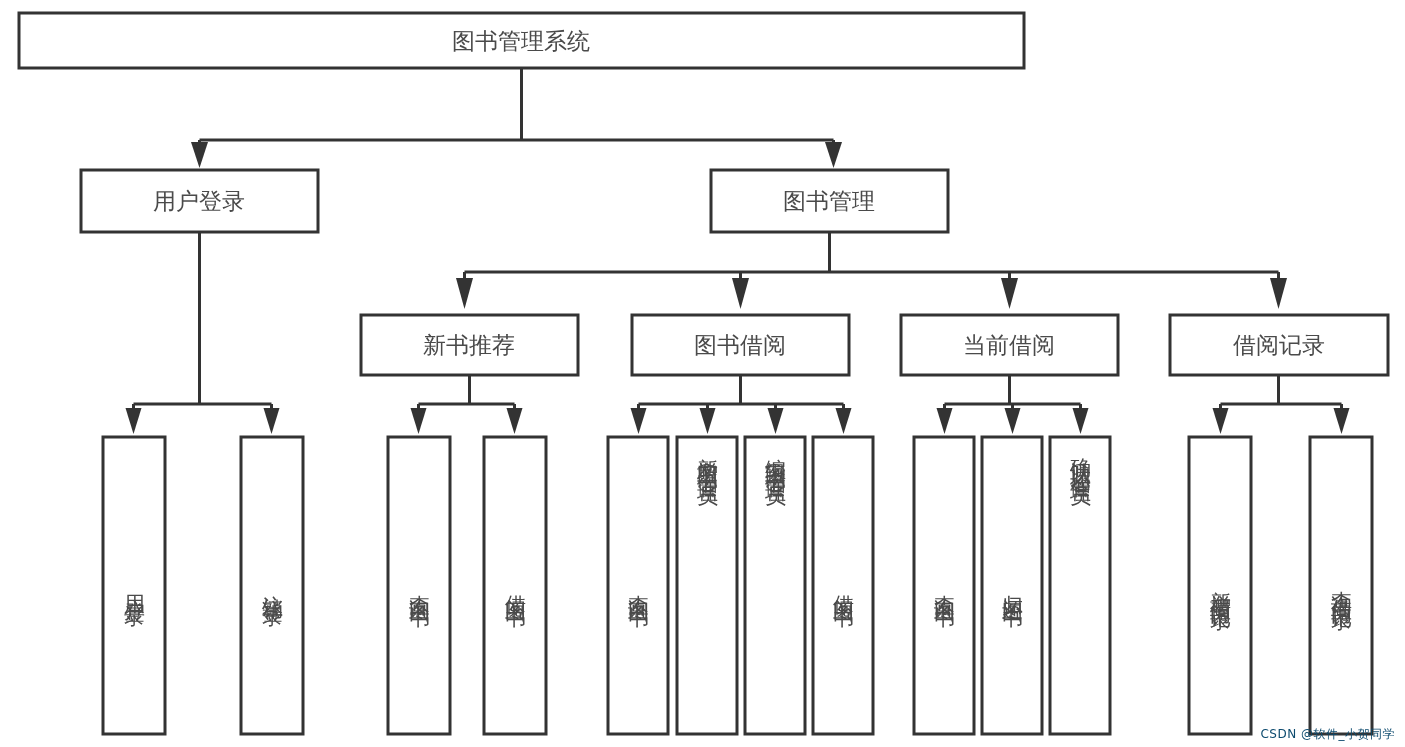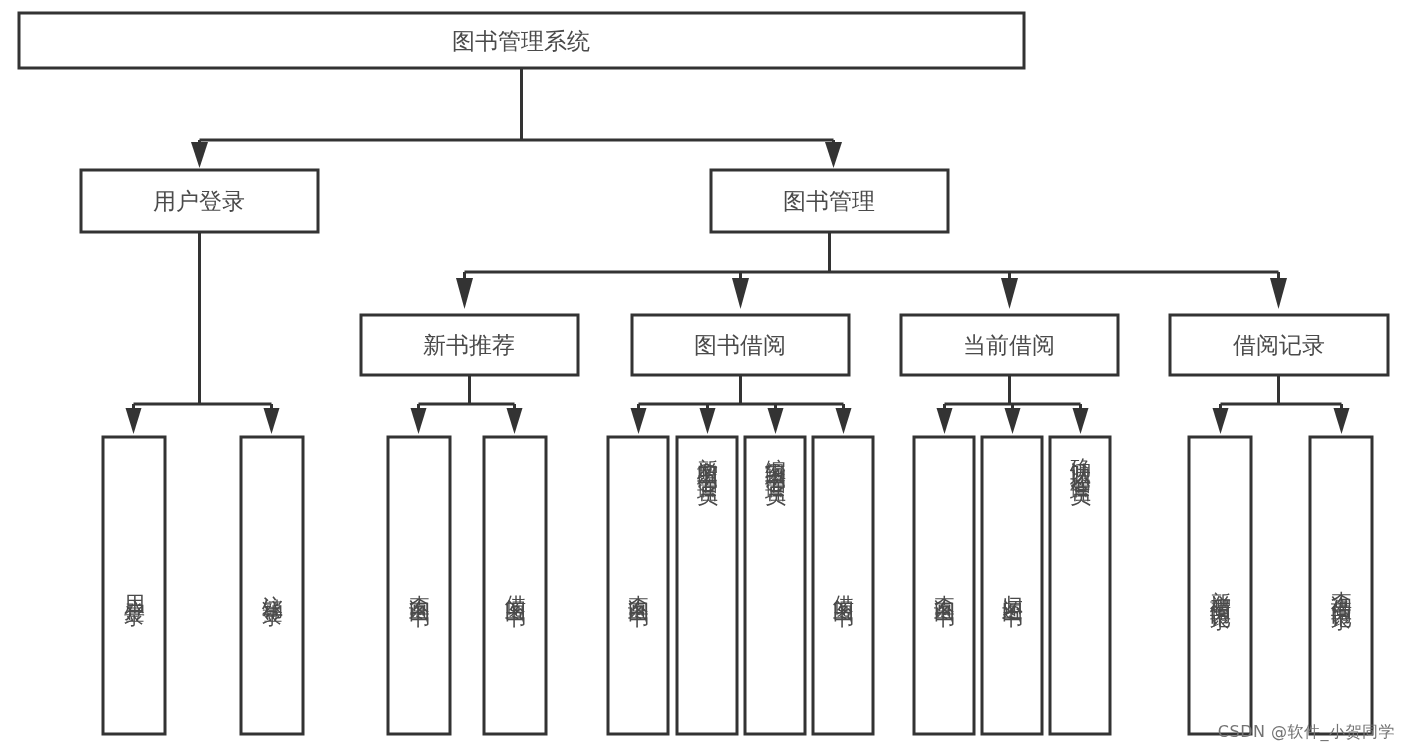--- a/index.html
+++ b/index.html
@@ -45,22 +45,22 @@
     fill: none;
   }
   .arrow-head {
     fill: #333333;
     stroke: none;
   }
   .watermark {
     position: absolute;
     right: 10px;
     bottom: 4px;
-    font-size: 16px;
-    color: #737373;
+    font-size: 12px;
+    color: #0c4a6e;
     font-family: "DejaVu Sans", "Liberation Sans", sans-serif;
     white-space: nowrap;
     letter-spacing: 0.5px;
     pointer-events: none;
     text-align: center;
   }
 </style>
 </head>
 <body>
 

